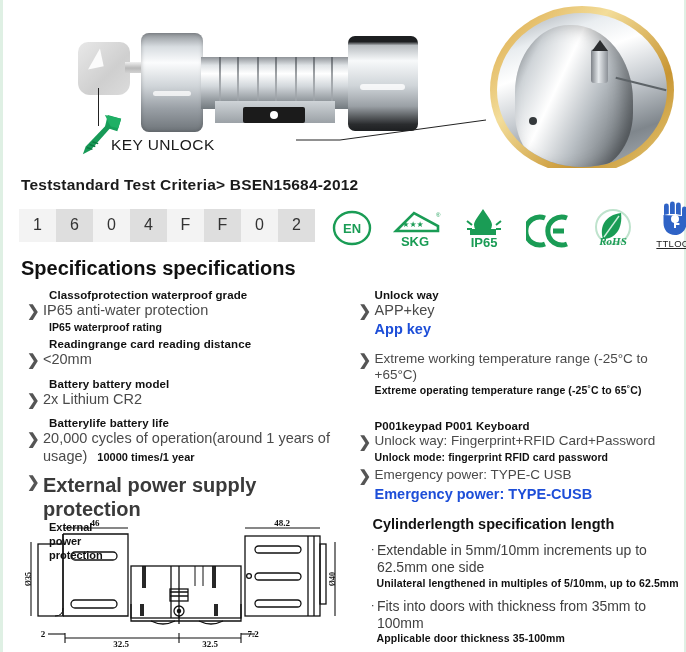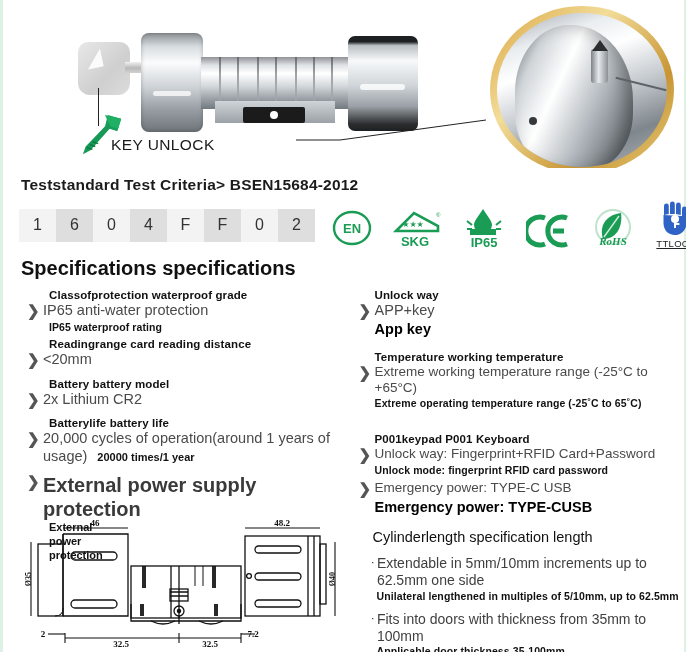--- a/index.html
+++ b/index.html
@@ -156,26 +156,26 @@
   .grp-head{
     font-size:11.5px;font-weight:bold;color:#111;margin:5px 0 1px 22px;letter-spacing:.1px;
   }
   .bullet-row{display:flex;align-items:flex-start;}
   .chev{
     font-size:15px;color:#555;width:16px;flex:none;line-height:1.25;font-weight:bold;
   }
   .b-main{font-size:14.5px;color:#4a4a4a;line-height:1.22;}
   .b-main.bigger{font-size:20px;font-weight:bold;color:#3a3a3a;}
   .b-sub{font-size:10.5px;font-weight:bold;color:#111;margin:0 0 3px 22px;letter-spacing:.1px;}
-  .b-strong{font-size:14.5px;font-weight:bold;color:#000000;margin-left:16px;}
+  .b-strong{font-size:14.5px;font-weight:bold;color:#1d4ed8;margin-left:16px;}
   .inline-sm{font-size:11px;font-weight:bold;color:#111;margin-left:10px;}
   .stack-sub{font-size:11px;font-weight:bold;color:#111;margin-left:22px;line-height:1.25;max-width:60px;}
 
   
-  .cyl-title{font-size:14.5px;font-weight:normal;color:#111;margin:14px 0 10px 14px;}
+  .cyl-title{font-size:14.5px;font-weight:bold;color:#111;margin:14px 0 10px 14px;}
   .dotrow{display:flex;align-items:flex-start;margin-left:12px;}
   .dot-b{font-size:13px;color:#444;margin-right:2px;line-height:1.1;}
   .dot-main{font-size:14px;color:#3f3f3f;line-height:1.2;}
   .dot-sub{font-size:10.5px;font-weight:bold;color:#111;margin:1px 0 9px 18px;letter-spacing:.1px;}
 
   
   .drawing{position:absolute;left:0;top:516px;width:352px;height:136px;}
   .dim{font-family:"Liberation Serif",serif;font-size:9px;font-weight:bold;fill:#111;}
   .dimv{font-family:"Liberation Serif",serif;font-size:8px;font-weight:bold;fill:#111;}
 </style>
@@ -338,21 +338,21 @@
           <div class="chev">❯</div>
           <div class="b-main">2x Lithium CR2</div>
         </div>
       </div>
 
       <div class="grp" style="margin-top:8px;">
         <div class="grp-head">Batterylife battery life</div>
         <div class="bullet-row">
           <div class="chev">❯</div>
           <div class="b-main">
-            <span>20,000 cycles of operation(around 1 years of usage)</span><span class="inline-sm">20000 times/1 year</span>
+            <span>20,000 cycles of operation(around 1 years of usage)</span><span class="inline-sm">10000 times/1 year</span>
           </div>
         </div>
       </div>
 
       <div class="grp" style="margin-top:7px;">
         <div class="bullet-row">
           <div class="chev">❯</div>
           <div class="b-main bigger">External power supply protection</div>
         </div>
         <div class="stack-sub">External power protection</div>
@@ -365,21 +365,20 @@
       <div class="grp">
         <div class="grp-head" style="margin-left:16px">Unlock way</div>
         <div class="bullet-row">
           <div class="chev">❯</div>
           <div class="b-main">APP+key</div>
         </div>
         <div class="b-strong">App key</div>
       </div>
 
       <div class="grp" style="margin-top:14px;">
-        <div class="grp-head" style="margin-left:16px">Temperature working temperature</div>
         <div class="bullet-row">
           <div class="chev">❯</div>
           <div class="b-main" style="font-size:13.5px">Extreme working temperature range (-25°C to +65°C)</div>
         </div>
         <div class="b-sub" style="margin-left:16px">Extreme operating temperature range (-25˚C to 65˚C)</div>
       </div>
 
       <div class="grp" style="margin-top:24px;">
         <div class="grp-head" style="margin-left:16px">P001keypad P001 Keyboard</div>
         <div class="bullet-row">

